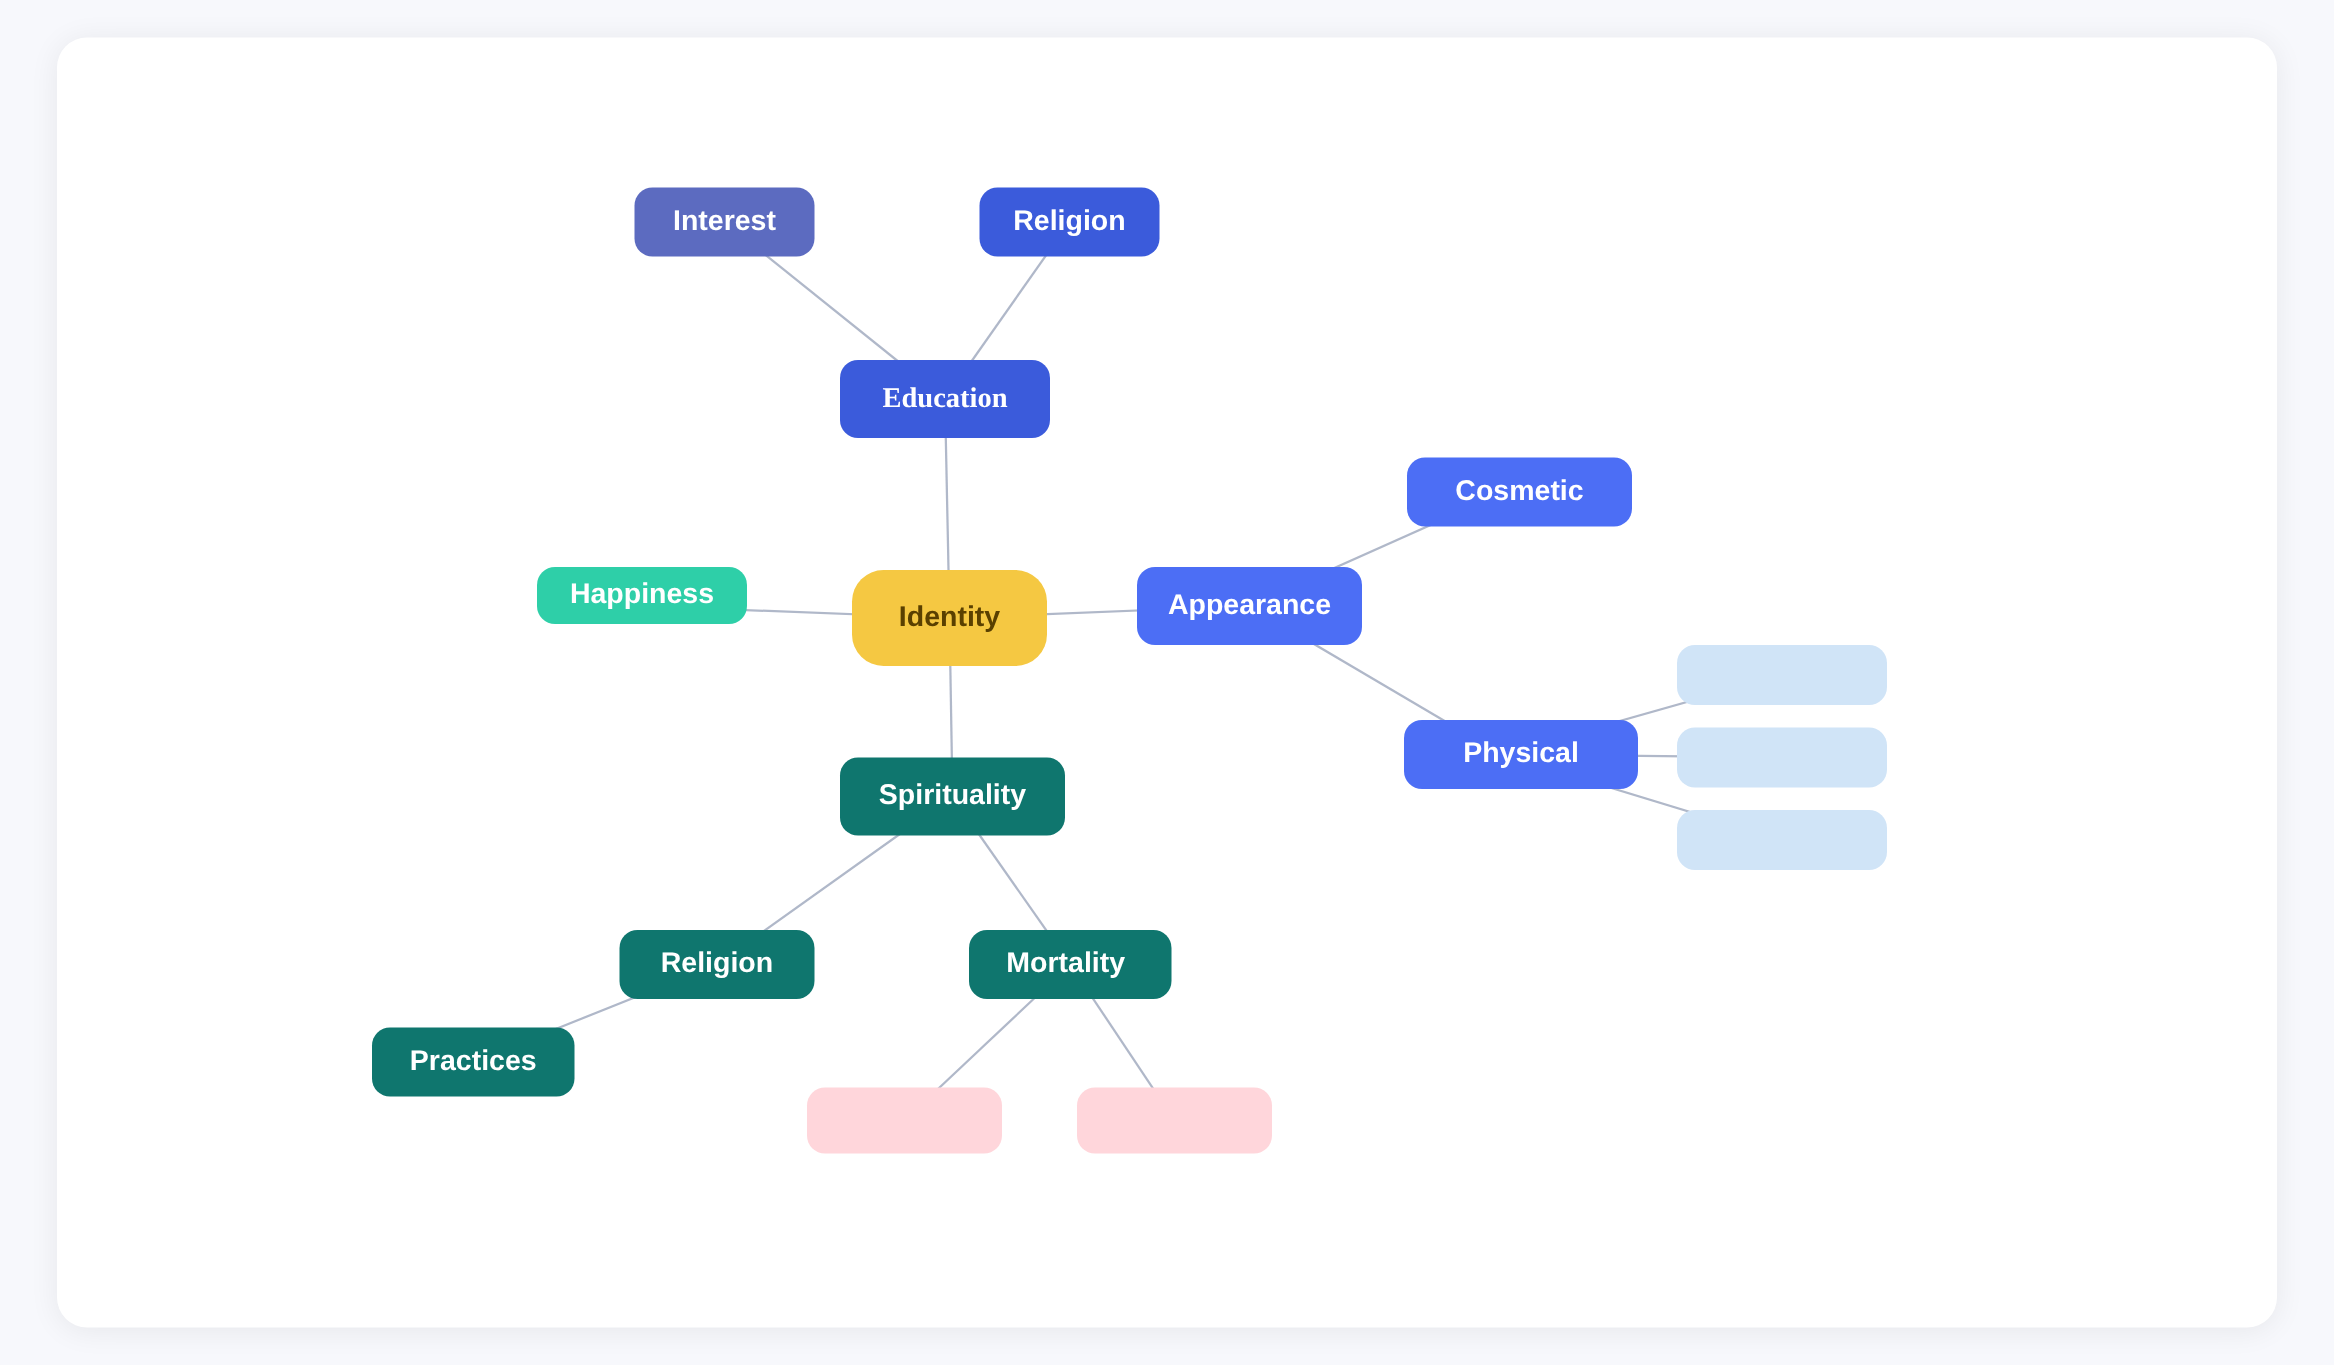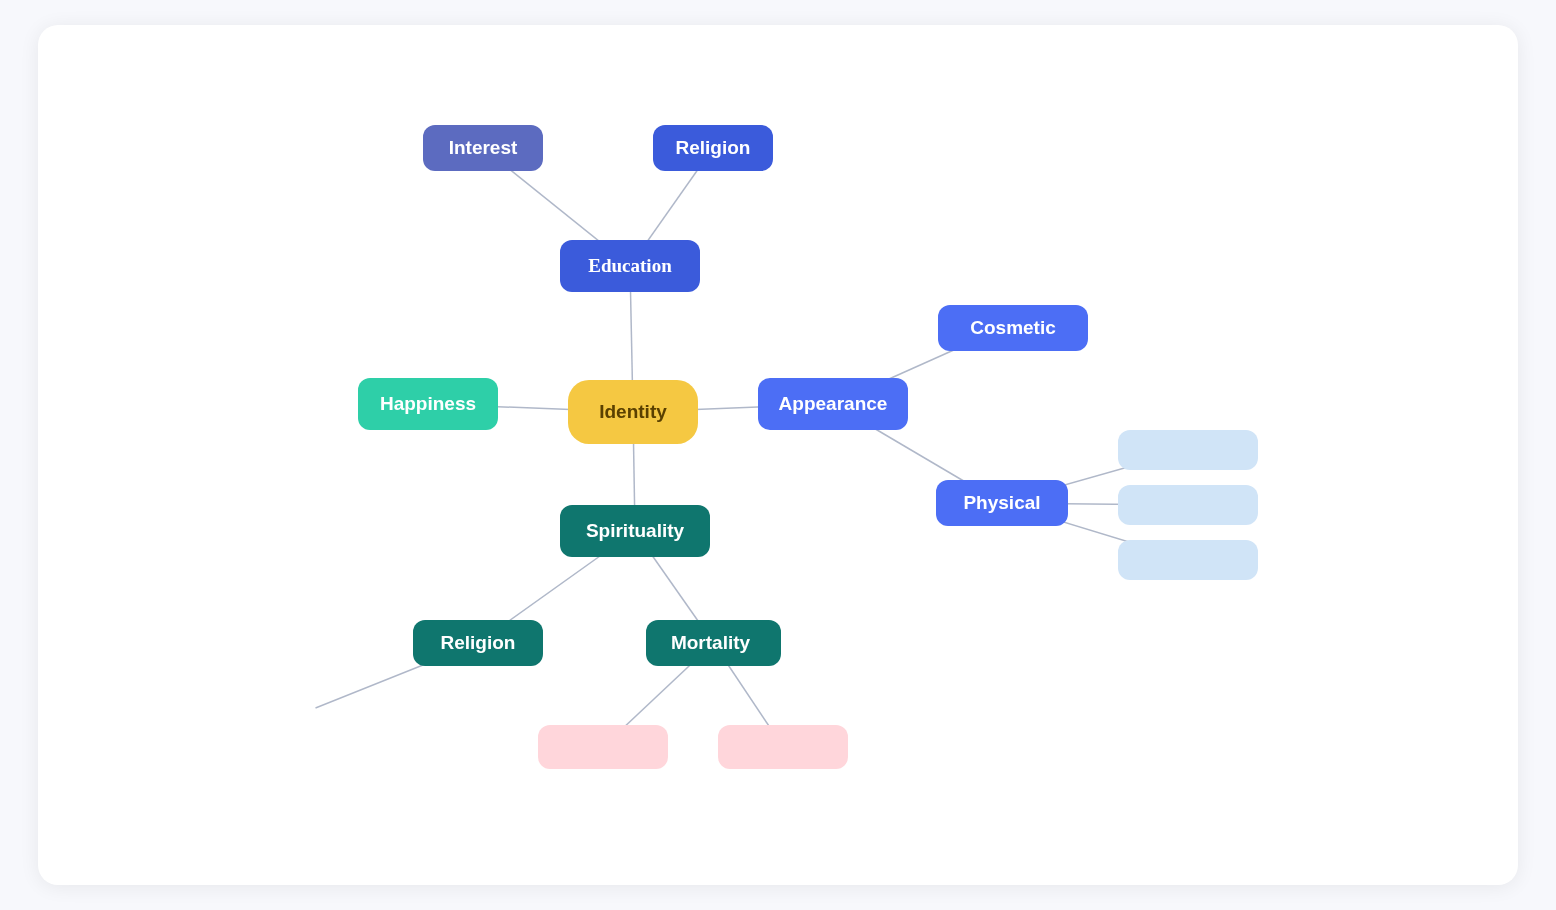--- a/index.html
+++ b/index.html
@@ -71,28 +71,29 @@
       <line x1="963" y1="478" x2="1150" y2="480"></line>
       <line x1="963" y1="478" x2="1150" y2="535"></line>
       <line x1="595" y1="387" x2="597" y2="506"></line>
       <line x1="597" y1="506" x2="440" y2="618"></line>
       <line x1="597" y1="506" x2="675.5" y2="618"></line>
       <line x1="440" y1="618" x2="277.5" y2="683"></line>
       <line x1="675.5" y1="618" x2="565" y2="722"></line>
       <line x1="675.5" y1="618" x2="745" y2="722"></line>
     </svg>
 <div class="node node-gold" style="left: 530px; top: 355px; width: 130px; height: 64px;">Identity</div>
-    <div class="node node-teal" style="left: 320px; top: 353px; width: 140px; height: 52px;">Happiness</div>
+    <div class="node node-teal" style="left: 320px; top: 353px; width: 140px; height: 38px;">Happiness</div>
     <div class="node node-blue" style="left: 522px; top: 215px; width: 140px; height: 52px; font-family: Liberation Serif, serif;">Education</div>
     <div class="node node-purple" style="left: 385px; top: 100px; width: 120px; height: 46px;">Interest</div>
     <div class="node node-blue" style="left: 615px; top: 100px; width: 120px; height: 46px;">Religion</div>
     <div class="node node-blue-med" style="left: 720px; top: 353px; width: 150px; height: 52px;">Appearance</div>
     <div class="node node-blue-med" style="left: 900px; top: 280px; width: 150px; height: 46px;">Cosmetic</div>
-    <div class="node node-blue-med" style="left: 898px; top: 455px; width: 132px; height: 46px;">Physical</div>
+    <div class="node node-blue-med" style="left: 898px; top: 455px; width: 156px; height: 46px;">Physical</div>
     <div class="node node-blue-lt" style="left: 1080px; top: 405px; width: 140px; height: 40px;"></div>
     <div class="node node-blue-lt" style="left: 1080px; top: 460px; width: 140px; height: 40px;"></div>
     <div class="node node-blue-lt" style="left: 1080px; top: 515px; width: 140px; height: 40px;"></div>
     <div class="node node-pink" style="left: 522px; top: 480px; width: 150px; height: 52px;">Spirituality</div>
     <div class="node node-pink" style="left: 375px; top: 595px; width: 130px; height: 46px;">Religion</div>
     <div class="node node-pink" style="left: 608px; top: 595px; width: 135px; height: 46px; padding-left: 16px;">Mortality</div>
+    <div class="node node-pink" style="left: 210px; top: 660px; width: 135px; height: 46px;">Practices</div>
     <div class="node node-pink-lt" style="left: 500px; top: 700px; width: 130px; height: 44px;"></div>
     <div class="node node-pink-lt" style="left: 680px; top: 700px; width: 130px; height: 44px;"></div>
   </div>
 
 </body></html>

